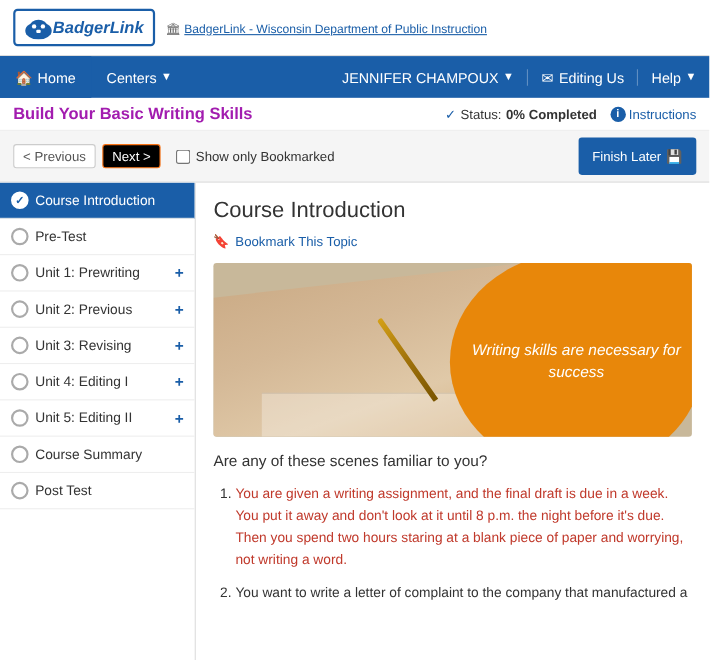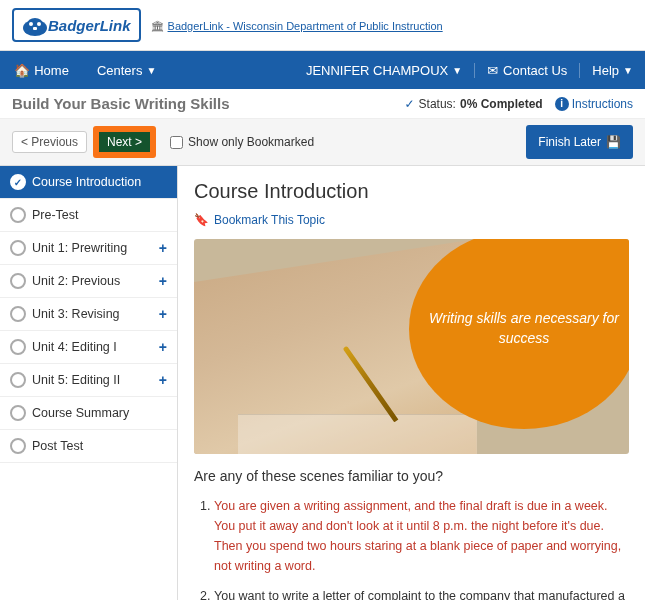--- a/index.html
+++ b/index.html
@@ -86,21 +86,21 @@
       display: flex;
       align-items: center;
       justify-content: space-between;
       padding: 6px 12px;
       background: #fff;
       border-bottom: 1px solid #eee;
     }
     .page-title {
       font-size: 15px;
       font-weight: bold;
-      color: #737373;
+      color: #a21caf;
     }
     .status-area {
       display: flex;
       align-items: center;
       gap: 12px;
       font-size: 12px;
     }
     .status-badge {
       display: flex;
       align-items: center;
@@ -120,22 +120,22 @@
     .btn-prev {
       background: #fff;
       border: 1px solid #ccc;
       border-radius: 3px;
       padding: 3px 8px;
       font-size: 12px;
       color: #555;
       cursor: pointer;
     }
     .btn-next {
-      background: #14532d;
-      border: 6px solid #f97316;
+      background: #000000;
+      border: 1px solid #f97316;
       border-radius: 3px;
       padding: 3px 8px;
       font-size: 12px;
       color: #fff;
       cursor: pointer;
     }
     .bookmark-check {
       display: flex;
       align-items: center;
       gap: 5px;
@@ -228,21 +228,21 @@
       gap: 5px;
       color: #1a5ea8;
       font-size: 12px;
       margin-bottom: 12px;
       cursor: pointer;
     }
 
     
     .hero-image {
       width: 100%;
-      height: 215px;
+      height: 158px;
       background: #c8b89a;
       border-radius: 3px;
       overflow: hidden;
       position: relative;
       margin-bottom: 14px;
       display: flex;
       align-items: flex-end;
       justify-content: flex-end;
     }
     
@@ -325,21 +325,21 @@
     <span class="chevron">▼</span>
   </div>
   <div class="nav-spacer"></div>
   <div class="nav-right">
     <div class="nav-user">
       <span>JENNIFER CHAMPOUX</span>
       <span class="chevron">▼</span>
     </div>
     <div class="nav-contact">
       <span style="margin-right:5px;">✉</span>
-      <span>Contact Us</span>
+      <span>Editing Us</span>
     </div>
     <div class="nav-help">
       <span>Help</span>
       <span class="chevron">▼</span>
     </div>
   </div>
 </div>
 
 <div class="page-title-bar">
   <div class="page-title">Build Your Basic Writing Skills</div>

